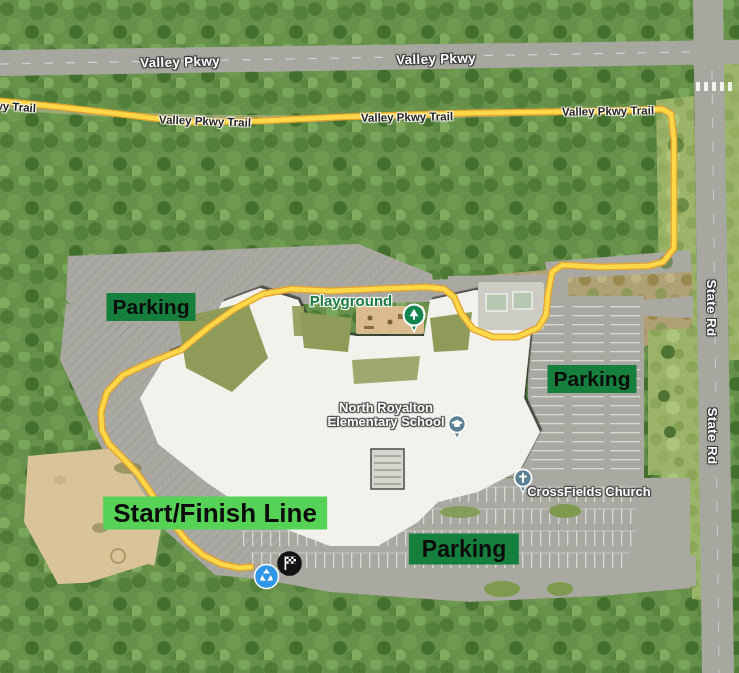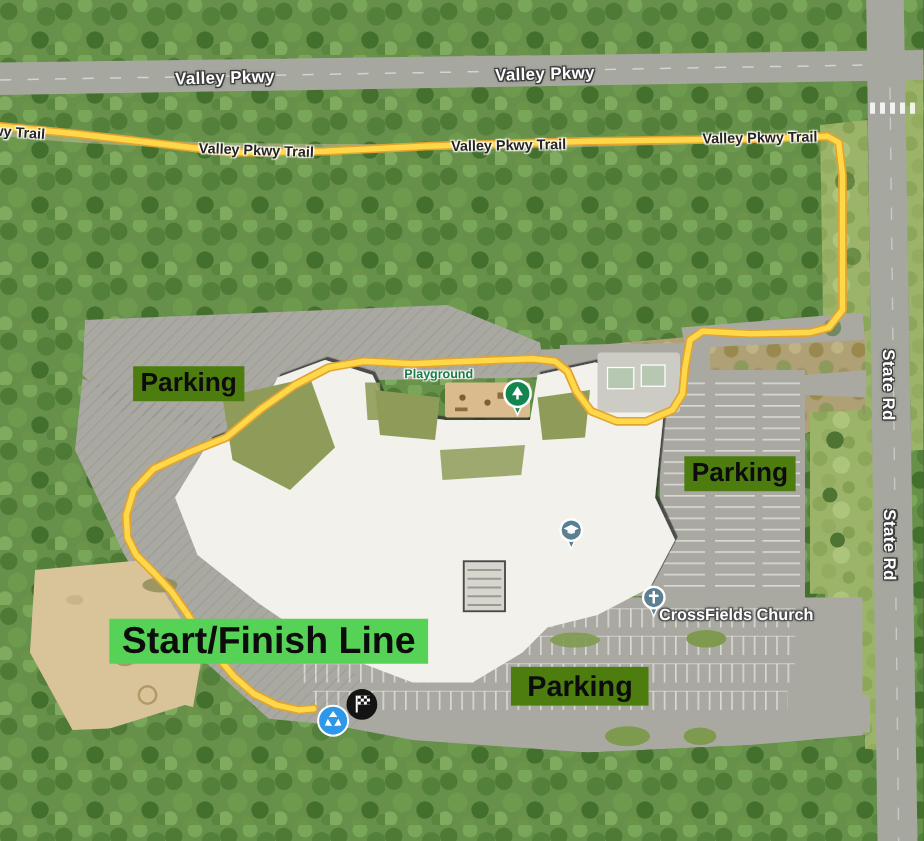--- a/index.html
+++ b/index.html
@@ -12,28 +12,28 @@
     transform:translate(-50%,-50%);}
   .trail-lbl{color:#242424;font-size:11.5px;
     text-shadow:-1px -1px 1px rgba(255,255,255,.9),1px -1px 1px rgba(255,255,255,.9),
                 -1px 1px 1px rgba(255,255,255,.9),1px 1px 1px rgba(255,255,255,.9);
     transform:translate(-50%,-50%);}
   .trail-lbl.partial{transform:none;}
   .vertical{transform:translate(-50%,-50%) rotate(90deg);}
   .poi-lbl{color:#fff;font-size:13px;text-align:center;line-height:14px;
     text-shadow:-1px -1px 1px #464646,1px -1px 1px #464646,-1px 1px 1px #464646,1px 1px 1px #464646,0 0 2px #464646;
     transform:translate(-50%,-50%);}
-  .pg-lbl{color:#1C7C41;font-size:10px;
+  .pg-lbl{color:#1C7C41;font-size:15px;
     text-shadow:-1px -1px 1px #fff,1px -1px 1px #fff,-1px 1px 1px #fff,1px 1px 1px #fff;
     transform:translate(-50%,-50%);}
   .tag{position:absolute;font-weight:bold;color:#0c0c0c;transform:translate(-50%,-50%);
        white-space:nowrap;}
-  .tag-yellow{background:#4d7c0f;font-size:21px;padding:2px 6px;}
+  .tag-yellow{background:#15803d;font-size:21px;padding:2px 6px;}
   .tag-yellow.big{font-size:23px;padding:2px 13px;}
-  .tag-green{background:#56D356;font-size:30px;padding:1px 10px;}
+  .tag-green{background:#56D356;font-size:26px;padding:1px 10px;}
   .icon{position:absolute;transform:translate(-50%,-50%);line-height:0;}
 </style>
 </head>
 <body>
 
 <div id="stage">
 
 <svg width="739" height="673" viewBox="0 0 739 673">
   <defs>
     <pattern id="pForest" width="44" height="44" patternUnits="userSpaceOnUse">
@@ -192,20 +192,24 @@
 <div class="lbl road-lbl" style="left:436px;top:59px;transform:translate(-50%,-50%) rotate(-1.5deg);">Valley Pkwy</div>
 <div class="lbl road-lbl vertical" style="left:711px;top:308px;">State Rd</div>
 <div class="lbl road-lbl vertical" style="left:712px;top:436px;">State Rd</div>
 
 <div class="lbl trail-lbl partial" style="left:-56px;top:99px;transform:rotate(4deg);">Valley Pkwy Trail</div>
 <div class="lbl trail-lbl" style="left:205px;top:121px;transform:translate(-50%,-50%) rotate(2deg);">Valley Pkwy Trail</div>
 <div class="lbl trail-lbl" style="left:407px;top:117px;transform:translate(-50%,-50%) rotate(-1deg);">Valley Pkwy Trail</div>
 <div class="lbl trail-lbl" style="left:608px;top:111px;transform:translate(-50%,-50%) rotate(-1deg);">Valley Pkwy Trail</div>
 
 <div class="lbl pg-lbl" style="left:351px;top:300px;">Playground</div>
+<div class="lbl poi-lbl" style="left:386px;top:415px;">
+  <div>North Royalton</div>
+  <div>Elementary School</div>
+</div>
 <div class="lbl poi-lbl" style="left:589px;top:492px;">CrossFields Church</div>
 
 <div class="tag tag-yellow" style="left:151px;top:307px;">Parking</div>
 <div class="tag tag-yellow" style="left:592px;top:379px;">Parking</div>
 <div class="tag tag-yellow big" style="left:464px;top:549px;">Parking</div>
 <div class="tag tag-green" style="left:215px;top:513px;">Start/Finish Line</div>
 
 <div class="icon" style="left:401px;top:303px;">
   <svg width="26" height="32" viewBox="0 0 26 32">
     <path d="M8,18 L18,18 L13,29 Z" fill="#12864E" stroke="#ffffff" stroke-width="1.4"></path>

